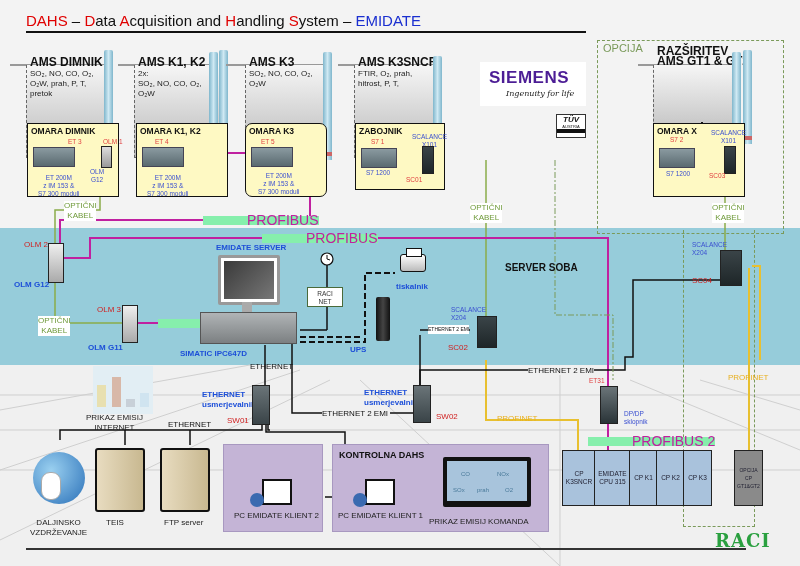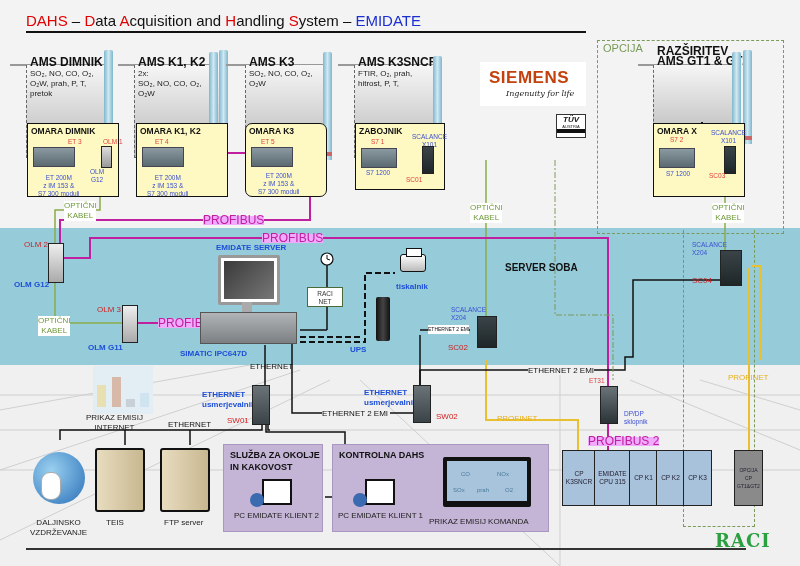--- a/index.html
+++ b/index.html
@@ -17,21 +17,21 @@
   .ams-rule{position:absolute;height:2px;background:#999;}
   .stack{position:absolute;width:9px;background:linear-gradient(90deg,#7fb6cc,#cfe9f3,#7fb6cc);border-radius:2px 2px 0 0;}
   .stack::after{content:"";position:absolute;left:0;bottom:4px;width:100%;height:4px;background:#c66;}
   .cab{position:absolute;background:#fef9c3;border:1.5px solid #111;}
   .cab-title{position:absolute;font-size:8.5px;font-weight:bold;color:#111;white-space:nowrap;}
   .lbl-red{position:absolute;font-size:6.5px;color:#e04040;white-space:nowrap;}
   .lbl-blue{position:absolute;font-size:6.5px;color:#3a4fd0;white-space:nowrap;text-align:center;line-height:8px;}
   .lbl-blue-b{position:absolute;font-size:8px;color:#1d4fd8;font-weight:bold;white-space:nowrap;line-height:10px;text-align:left;}
   .lbl-red-b{position:absolute;font-size:8px;color:#d02020;white-space:nowrap;}
   .lbl-green{position:absolute;font-size:8px;color:#6f9a3a;background:#fff;text-align:center;line-height:10px;white-space:nowrap;}
-  .lbl-mag{position:absolute;font-size:12px;color:#c020a0;background:#f0abfc;white-space:nowrap;line-height:9px;}
+  .lbl-mag{position:absolute;font-size:14px;color:#c020a0;background:#86efac;white-space:nowrap;line-height:9px;padding-left:44px;}
   .lbl-blk{position:absolute;font-size:8px;color:#111;white-space:nowrap;line-height:9px;}
   .lbl-yel{position:absolute;font-size:8px;color:#e8b020;white-space:nowrap;}
   .plc{position:absolute;background:linear-gradient(#8a9aa0,#5a6a70);border:1px solid #445;}
   .module{position:absolute;background:linear-gradient(#3a4448,#1e2628);border:1px solid #222;}
   .room{position:absolute;background:#c4b4d6;border:1px solid #a898c0;}
   .room-title{position:absolute;font-size:9px;font-weight:bold;color:#111;white-space:nowrap;line-height:12px;}
   .cp{position:absolute;background:#a9c2dc;border:1.5px solid #222;font-size:6.5px;color:#223;text-align:center;display:flex;align-items:center;justify-content:center;line-height:8px;}
   .dev-lbl{position:absolute;font-size:8px;color:#222;text-align:center;white-space:nowrap;line-height:10px;}
   svg.wires{position:absolute;left:0;top:0;}
 </style>
@@ -95,21 +95,21 @@
 <div class="stack" style="left:433px;top:56px;height:104px;"></div>
 
 <div class="ams-rule" style="left:638px;top:64px;width:96px;"></div>
 <div class="ams" style="left:653px;top:65px;width:80px;height:80px;"></div>
 <div class="ams-title" style="left:657px;top:46px;white-space:pre;line-height:10px;">RAZŠIRITEV
 AMS GT1 &amp; GT2</div>
 <div class="stack" style="left:732px;top:52px;height:92px;"></div>
 <div class="stack" style="left:743px;top:50px;height:94px;"></div>
 
 <div class="abs" style="left:480px;top:62px;width:106px;height:44px;background:#fff;">
-  <div style="position:absolute;left:9px;top:6px;font-size:17px;font-weight:bold;color:#c2410c;letter-spacing:0.5px;">SIEMENS</div>
+  <div style="position:absolute;left:9px;top:6px;font-size:17px;font-weight:bold;color:#4c1d95;letter-spacing:0.5px;">SIEMENS</div>
   <div style="position:absolute;left:26px;top:27px;font-size:8px;font-style:italic;color:#222;font-family:'DejaVu Serif',serif;">Ingenuity for life</div>
 </div>
 <div class="abs" style="left:556px;top:114px;width:28px;height:22px;background:#fff;border:1px solid #333;text-align:center;">
   <div style="font-size:8px;font-weight:bold;font-style:italic;color:#111;line-height:9px;">TÜV</div>
   <div style="font-size:4px;color:#111;line-height:5px;">AUSTRIA</div>
   <div style="height:4px;background:#111;"></div>
 </div>
 
 <svg class="wires" width="800" height="566">
   <g stroke="#111" stroke-width="2" fill="none">
@@ -309,22 +309,20 @@
   <div style="position:absolute;left:8px;top:20px;width:18px;height:26px;background:#fff;border-radius:9px;border:1px solid #aaa;"></div>
 </div>
 <div class="dev-lbl" style="left:30px;top:518px;white-space:pre;">DALJINSKO
 VZDRŽEVANJE</div>
 <div class="abs" style="left:95px;top:448px;width:46px;height:60px;background:linear-gradient(90deg,#e8dcc0,#c8b890);border:2px solid #111;border-radius:3px;"></div>
 <div class="dev-lbl" style="left:106px;top:518px;">TEIS</div>
 <div class="abs" style="left:160px;top:448px;width:46px;height:60px;background:linear-gradient(90deg,#e8dcc0,#c8b890);border:2px solid #111;border-radius:3px;"></div>
 <div class="dev-lbl" style="left:164px;top:518px;">FTP server</div>
 
 <div class="room" style="left:223px;top:444px;width:98px;height:86px;">
-  <div class="room-title" style="left:6px;top:4px;white-space:pre;">SLUŽBA ZA OKOLJE
-IN KAKOVOST</div>
   <div class="abs" style="left:38px;top:34px;width:26px;height:22px;background:#fff;border:2px solid #111;"></div>
   <div class="abs" style="left:26px;top:48px;width:14px;height:14px;border-radius:50%;background:#3a6ab0;"></div>
   <div class="dev-lbl" style="left:10px;top:66px;">PC EMIDATE KLIENT 2</div>
 </div>
 <div class="room" style="left:332px;top:444px;width:215px;height:86px;">
   <div class="room-title" style="left:6px;top:4px;">KONTROLNA DAHS</div>
   <div class="abs" style="left:32px;top:34px;width:26px;height:22px;background:#fff;border:2px solid #111;"></div>
   <div class="abs" style="left:20px;top:48px;width:14px;height:14px;border-radius:50%;background:#3a6ab0;"></div>
   <div class="dev-lbl" style="left:5px;top:66px;">PC EMIDATE KLIENT 1</div>
   <div class="abs" style="left:110px;top:12px;width:88px;height:50px;background:#111;border-radius:2px;">

